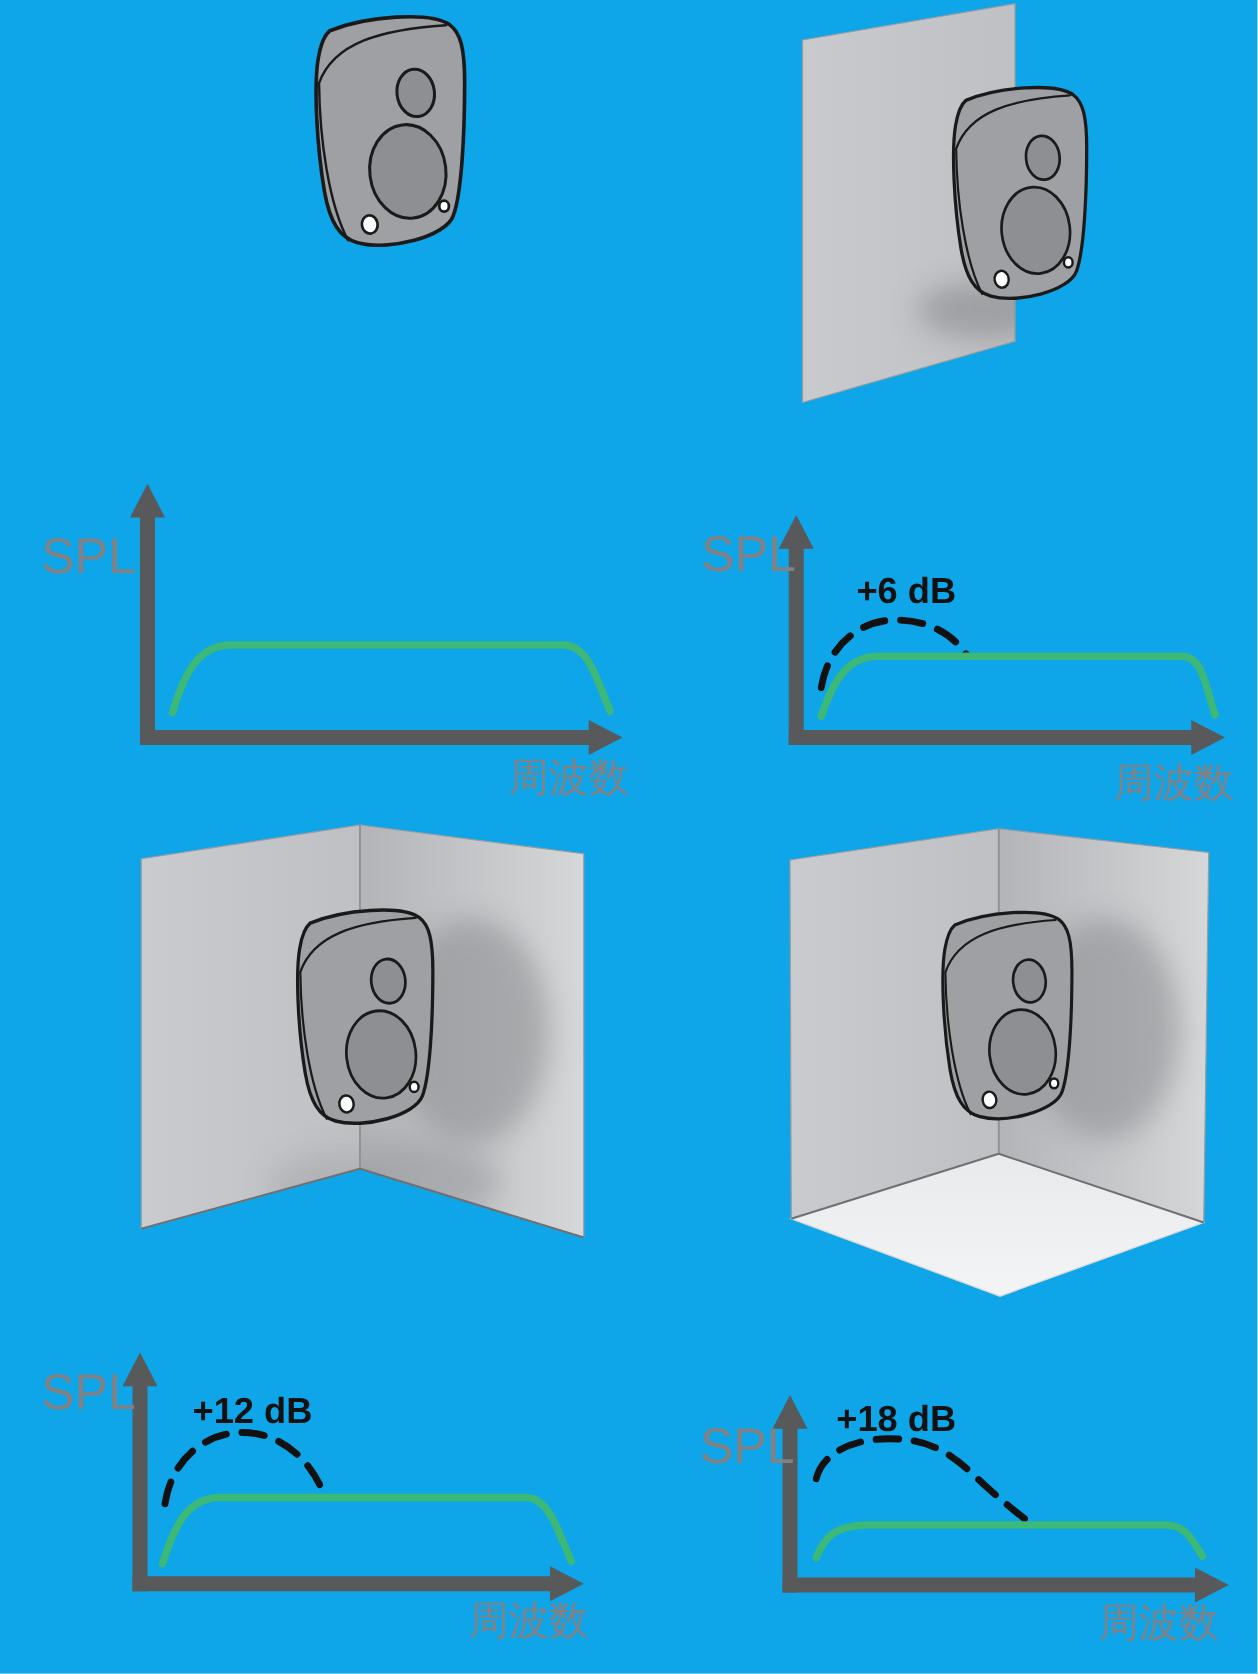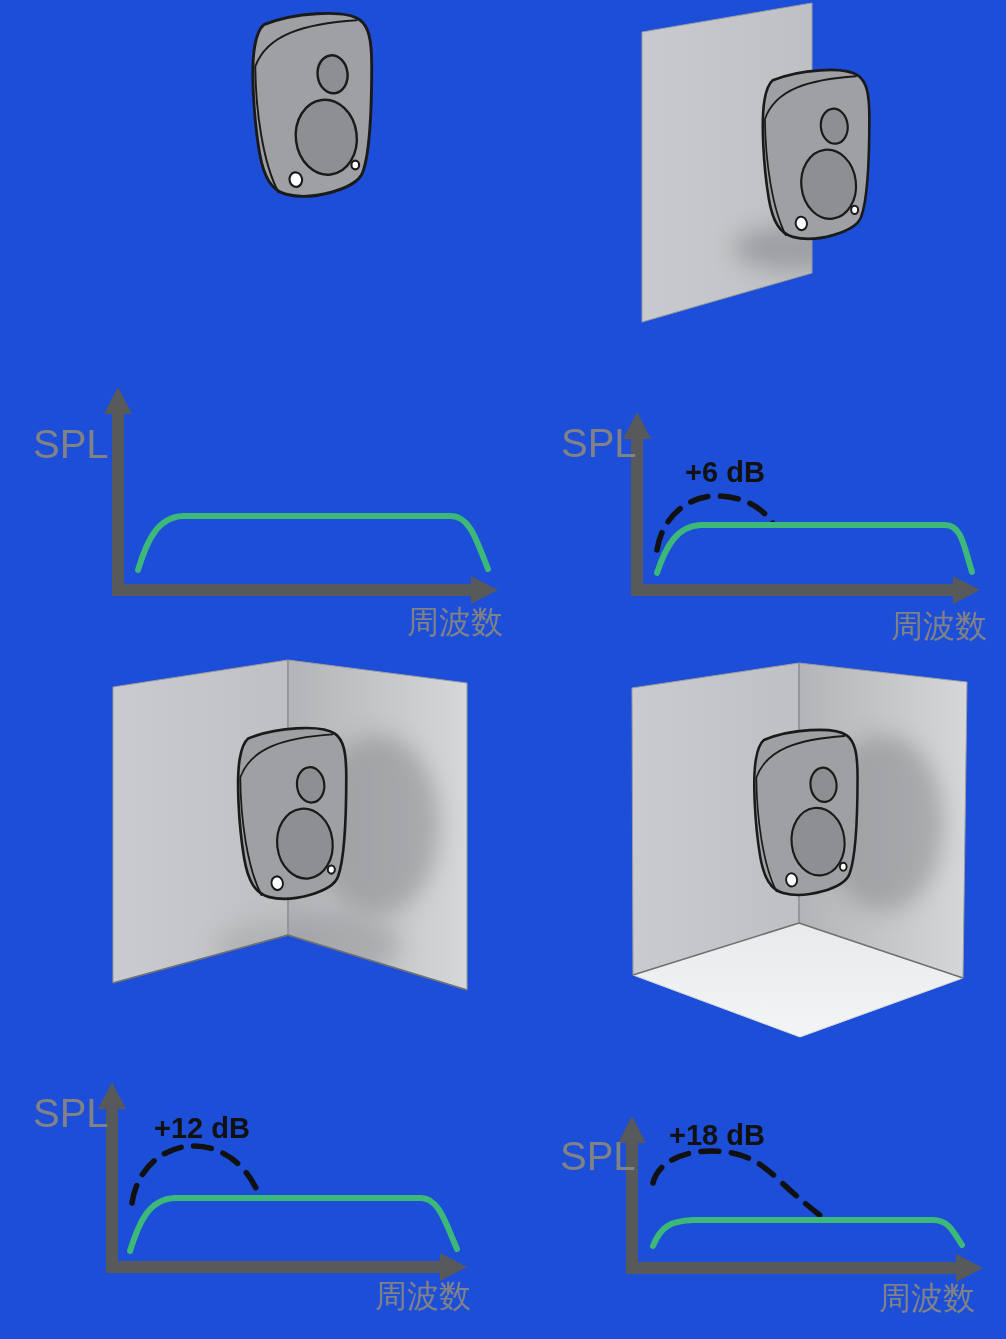--- a/index.html
+++ b/index.html
@@ -1,19 +1,19 @@
 <!DOCTYPE html>
 <html><head>
 <meta charset="utf-8">
 <style>
   html,body{margin:0;padding:0;background:#ffffff;}
   #canvas{
     position:relative;
     width:1006px;height:1339px;
-    background:#1d4ed8;
+    background:#0ea5e9;
     font-family:"Liberation Sans","DejaVu Sans",sans-serif;
     overflow:hidden;
   }
   .abs{position:absolute;}
   svg{display:block;overflow:visible;}
   text{font-family:"Liberation Sans","DejaVu Sans",sans-serif;}
   .axis-label{fill:#818285;}
   .boost-label{fill:#111111;font-weight:bold;}
 </style>
 </head>

